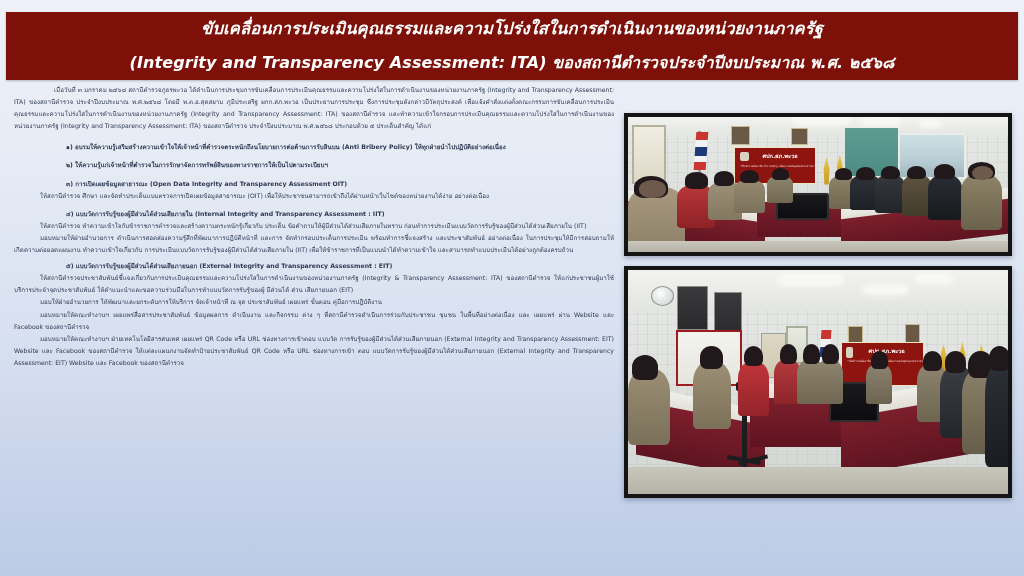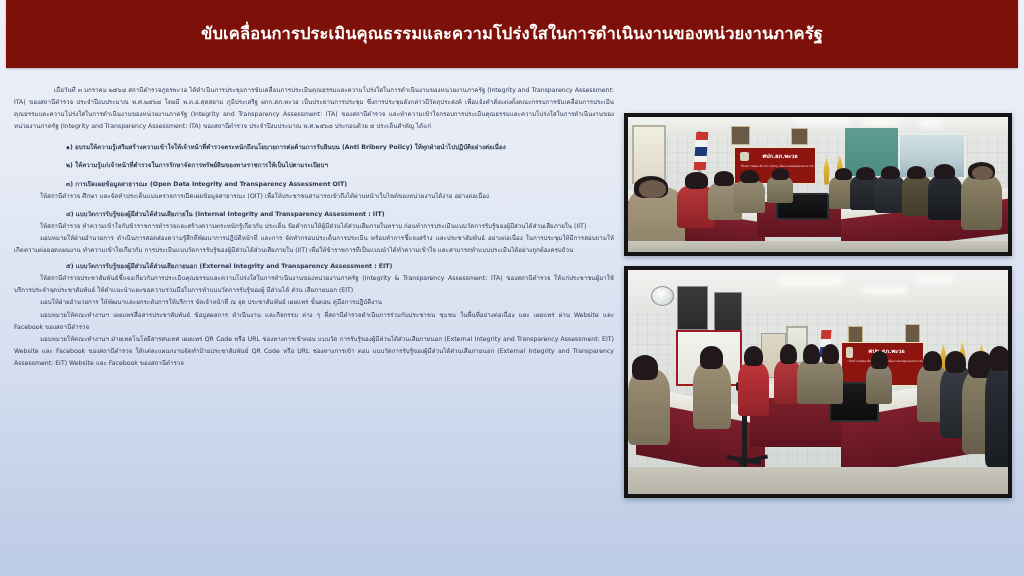--- a/index.html
+++ b/index.html
@@ -11,29 +11,30 @@
   }
   body {
     font-family: "DejaVu Sans", "Liberation Sans", sans-serif;
     background: linear-gradient(180deg, #eef1f8 0%, #e6ebf5 28%, #d6dff0 62%, #c3d0e8 88%, #bccbe6 100%);
     position: relative;
   }
 
   
   .header-banner {
     position: absolute;
-    left: 6px; top: 0;
+    left: 6px; top: 12px;
     width: 1012px; height: 68px;
     background: #7d1008;
     display: flex;
     flex-direction: column;
     align-items: center;
     justify-content: center;
     gap: 12px;
     box-shadow: 0 1px 2px rgba(0,0,0,0.25);
+    font-style: italic;
   }
   .header-line {
     color: #ffffff;
     font-size: 16.5px;
     font-weight: 700;
     letter-spacing: 0.1px;
     text-align: center;
     line-height: 1.35;
     white-space: nowrap;
   }
@@ -220,20 +221,21 @@
   .floor {
     position: absolute; left: 0; right: 0; bottom: 0;
     background: linear-gradient(180deg,#c9c6bb 0%, #b5b2a7 100%);
   }
 </style>
 </head>
 <body>
 
 <div class="header-banner">
   <div class="header-line line1">ขับเคลื่อนการประเมินคุณธรรมและความโปร่งใสในการดำเนินงานของหน่วยงานภาครัฐ</div>
+  <div class="header-line line2">(Integrity and Transparency Assessment: ITA) ของสถานีตำรวจประจำปีงบประมาณ พ.ศ. ๒๕๖๘</div>
 </div>
 
 <div class="body-column">
 
   <p class="para">เมื่อวันที่ ๓ มกราคม ๒๕๖๘ สถานีตำรวจภูธรพะวอ ได้ดำเนินการประชุมการขับเคลื่อนการประเมินคุณธรรมและความโปร่งใสในการดำเนินงานของหน่วยงานภาครัฐ (Integrity and Transparency Assessment: ITA) ของสถานีตำรวจ ประจำปีงบประมาณ พ.ศ.๒๕๖๘ โดยมี พ.ต.อ.สุดสยาม ภูมิประเสริฐ ผกก.สภ.พะวอ เป็นประธานการประชุม ซึ่งการประชุมดังกล่าวมีวัตถุประสงค์ เพื่อแจ้งคำสั่งแต่งตั้งคณะกรรมการขับเคลื่อนการประเมินคุณธรรมและความโปร่งใสในการดำเนินงานของหน่วยงานภาครัฐ (Integrity and Transparency Assessment: ITA) ของสถานีตำรวจ และทำความเข้าใจกรอบการประเมินคุณธรรมและความโปร่งใสในการดำเนินงานของหน่วยงานภาครัฐ (Integrity and Transparency Assessment: ITA) ของสถานีตำรวจ ประจำปีงบประมาณ พ.ศ.๒๕๖๘ ประกอบด้วย ๕ ประเด็นสำคัญ ได้แก่</p>
 
   <p class="list-item">๑) อบรมให้ความรู้เสริมสร้างความเข้าใจให้เจ้าหน้าที่ตำรวจตระหนักถึงนโยบายการต่อต้านการรับสินบน (Anti Bribery Policy) ให้ทุกฝ่ายนำไปปฏิบัติอย่างต่อเนื่อง</p>
 
   <p class="list-item">๒) ให้ความรู้แก่เจ้าหน้าที่ตำรวจในการรักษาจัดการทรัพย์สินของทางราชการให้เป็นไปตามระเบียบฯ</p>
 

